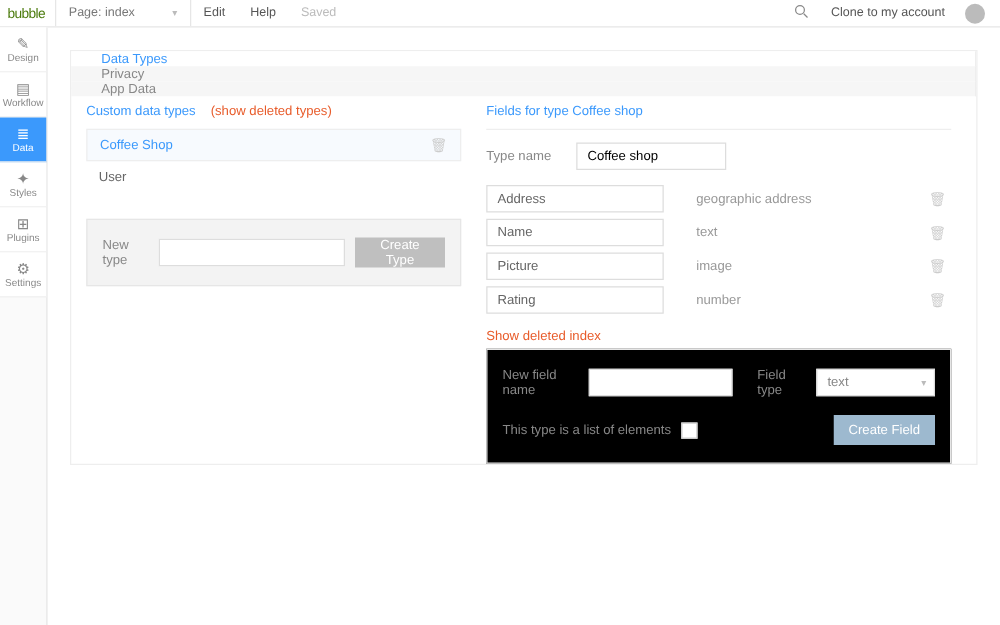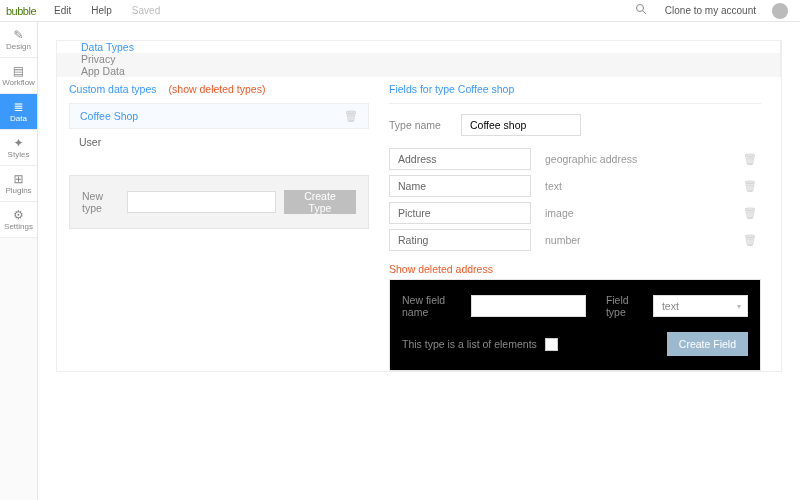--- a/index.html
+++ b/index.html
@@ -43,39 +43,43 @@
 .btn-grey { background: #bfbfbf; color: #fff; border: none; height: 24px; padding: 0 12px; font-size: 10.5px; cursor: pointer; }
 
 .right-col { flex: 1; padding-right: 20px; }
 .right-head { font-size: 10.5px; color: #3b99fc; margin-bottom: 8px; }
 .divider { border-top: 1px solid #eee; margin-bottom: 10px; }
 .typename-row { display: flex; align-items: center; gap: 20px; margin-bottom: 12px; }
 .typename-row label { font-size: 10.5px; color: #888; }
 .typename-row input { height: 22px; border: 1px solid #ddd; padding: 0 8px; font-size: 10.5px; width: 120px; }
 .field-row { display: flex; align-items: center; gap: 14px; margin-bottom: 5px; }
 .field-name { flex: 0 0 142px; height: 22px; border: 1px solid #ddd; display: flex; align-items: center; padding: 0 8px; font-size: 10.5px; color: #666; background: #fff; }
-.field-type { flex: 1; font-size: 10.5px; color: #999; }
+.field-type { flex: 1; font-size: 10.5px; color: #999; margin-left: 12px; }
 .field-trash { color: #ccc; font-size: 11px; padding: 0 4px; }
 .show-deleted { color: #e85c2b; font-size: 10.5px; margin-top: 12px; }
 .new-field-box { margin-top: 4px; background: #000000; border: 1px solid #e6e6e6; padding: 14px 12px; }
 .nf-row1 { display: flex; align-items: center; gap: 10px; }
 .nf-row1 label { font-size: 10.5px; color: #888; }
 .nf-row1 input { height: 22px; border: 1px solid #ddd; background: #fff; padding: 0 6px; font-size: 10.5px; width: 115px; }
 .ft-select { height: 22px; border: 1px solid #ddd; background: #fff; padding: 0 20px 0 8px; font-size: 10.5px; color: #888; width: 110px; display: flex; align-items: center; justify-content: space-between; position: relative; }
 .ft-select::after { content: "▾"; position: absolute; right: 6px; color: #bbb; font-size: 8px; }
 .nf-row2 { display: flex; align-items: center; justify-content: space-between; margin-top: 14px; }
 .checkbox-row { display: flex; align-items: center; gap: 8px; font-size: 10.5px; color: #888; }
 .checkbox { width: 13px; height: 13px; border: 1px solid #ccc; background: #fff; }
 .btn-blue { background: #9db9cf; color: #fff; border: none; height: 24px; padding: 0 12px; font-size: 10.5px; cursor: pointer; }
 </style>
 </head>
 <body>
 
 <div class="topbar">
   <div class="logo">bubble</div>
+  <div class="page-select">
+    <span>Page: index</span>
+    <span class="chev">▾</span>
+  </div>
   <div class="top-menu-item">Edit</div>
   <div class="top-menu-item">Help</div>
   <div class="top-menu-item muted">Saved</div>
   <div class="top-spacer"></div>
   <div class="top-icon">
     <svg width="12" height="12" viewBox="0 0 12 12">
         <circle cx="5" cy="5" r="3.5" stroke="#888" stroke-width="1" fill="none"></circle>
         <line x1="8" y1="8" x2="11" y2="11" stroke="#888" stroke-width="1"></line>
       </svg>
   </div>
@@ -162,21 +166,21 @@
                 <div class="field-name">Picture</div>
                 <div class="field-type">image</div>
                 <div class="field-trash">🗑</div>
               </div>
               <div class="field-row">
                 <div class="field-name">Rating</div>
                 <div class="field-type">number</div>
                 <div class="field-trash">🗑</div>
               </div>
             </div>
-          <div class="show-deleted">Show deleted address</div>
+          <div class="show-deleted">Show deleted index</div>
           <div class="new-field-box">
             <div class="nf-row1">
               <label>New field name</label>
               <input type="text" style="">
               <label style="margin-left:10px">Field type</label>
               <div class="ft-select">text</div>
             </div>
             <div class="nf-row2">
               <div class="checkbox-row">
                 <span>This type is a list of elements</span>

